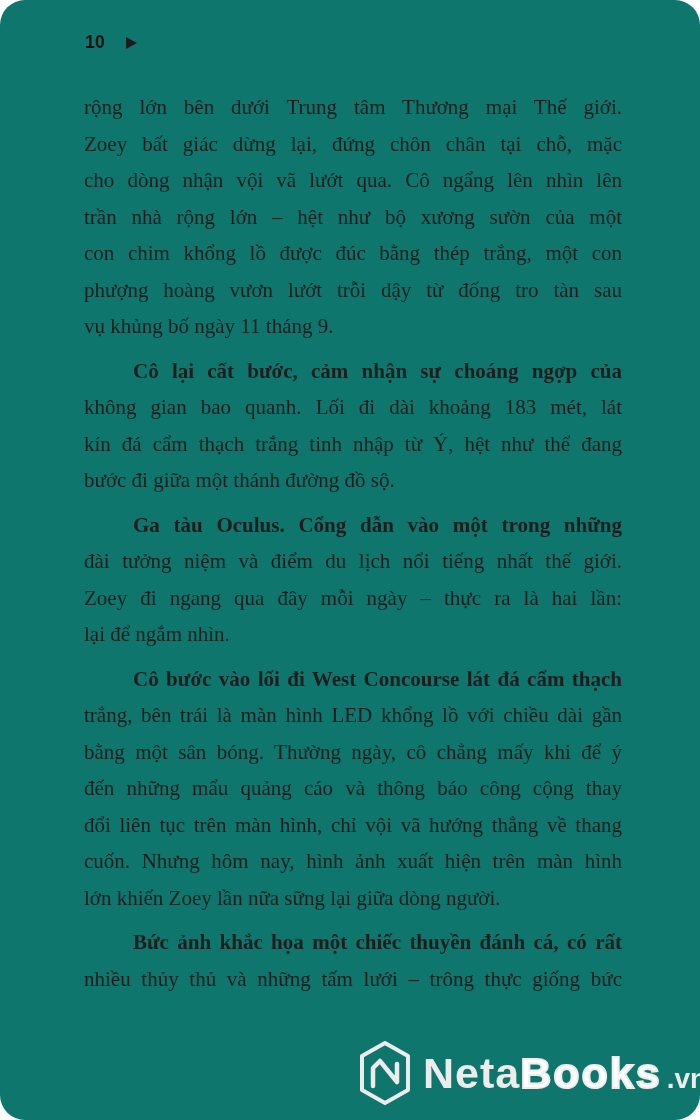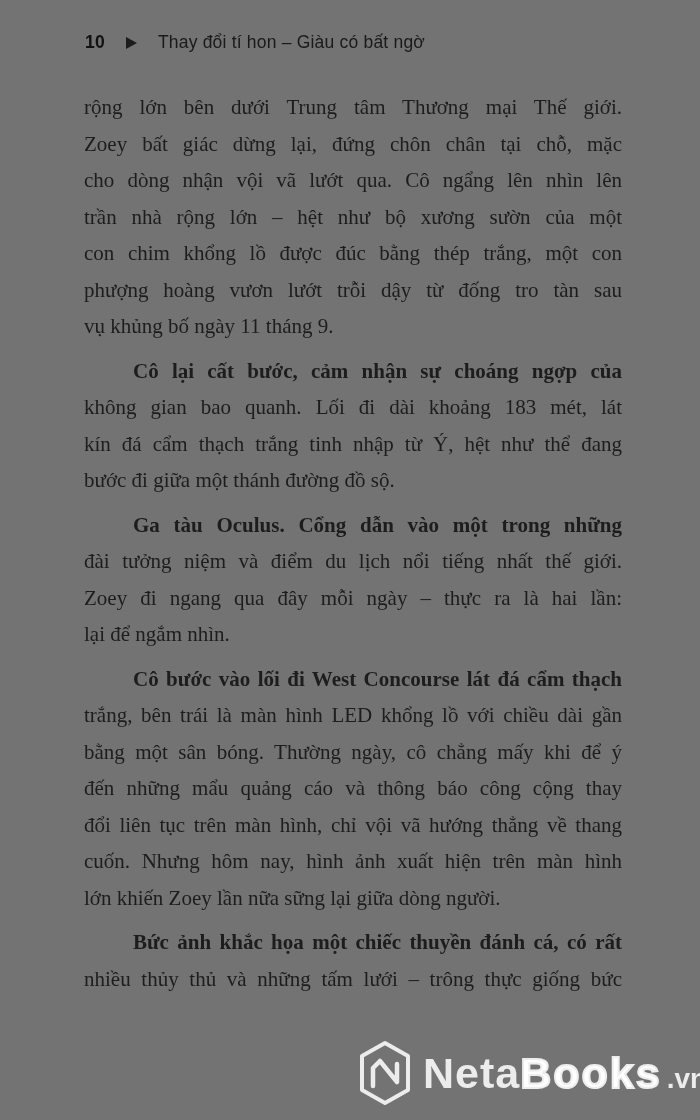--- a/index.html
+++ b/index.html
@@ -97,26 +97,25 @@
   }
   .wm-vn {
     font-size: 28px;
     color: #ececec;
     margin-left: 5px;
   }
 </style>
 </head>
 <body>
 
-<div class="page" style="background: #737373;">
+<div class="page" style="background: #0f766e; border-radius: 25px;">
 
   <div class="running-header" style="color: rgb(26, 26, 26);">
     <span class="page-number">10</span>
     <span class="tri-icon"></span>
-    <span class="running-title">Thay đổi tí hon – Giàu có bất ngờ</span>
   </div>
 
   <div class="body-text" style="color: rgb(29, 29, 29);">
       <div class="paragraph">
         <div class="line">rộng lớn bên dưới Trung tâm Thương mại Thế giới.</div>
         <div class="line">Zoey bất giác dừng lại, đứng chôn chân tại chỗ, mặc</div>
         <div class="line">cho dòng nhận vội vã lướt qua. Cô ngẩng lên nhìn lên</div>
         <div class="line">trần nhà rộng lớn – hệt như bộ xương sườn của một</div>
         <div class="line">con chim khổng lồ được đúc bằng thép trắng, một con</div>
         <div class="line">phượng hoàng vươn lướt trỗi dậy từ đống tro tàn sau</div>

